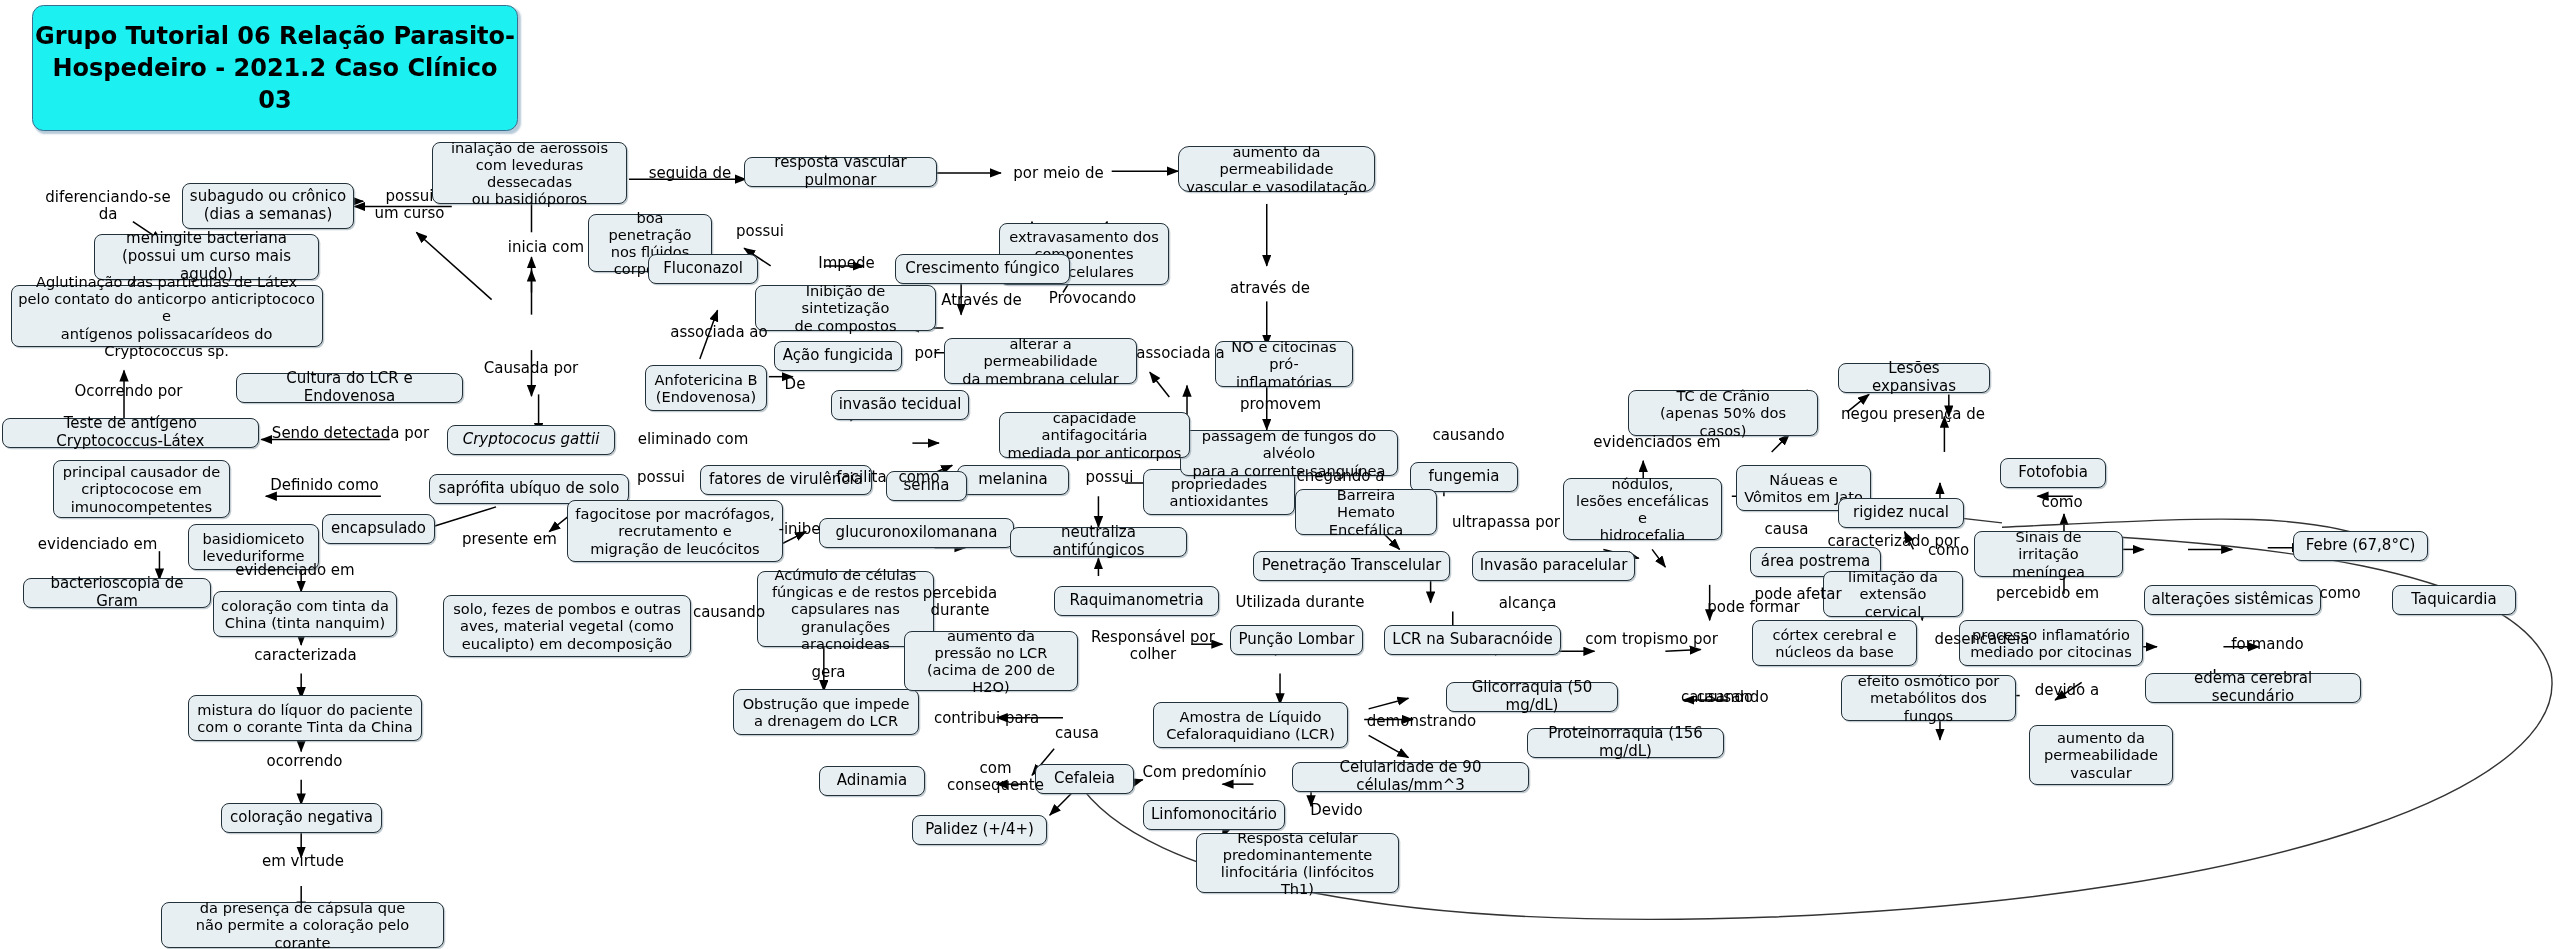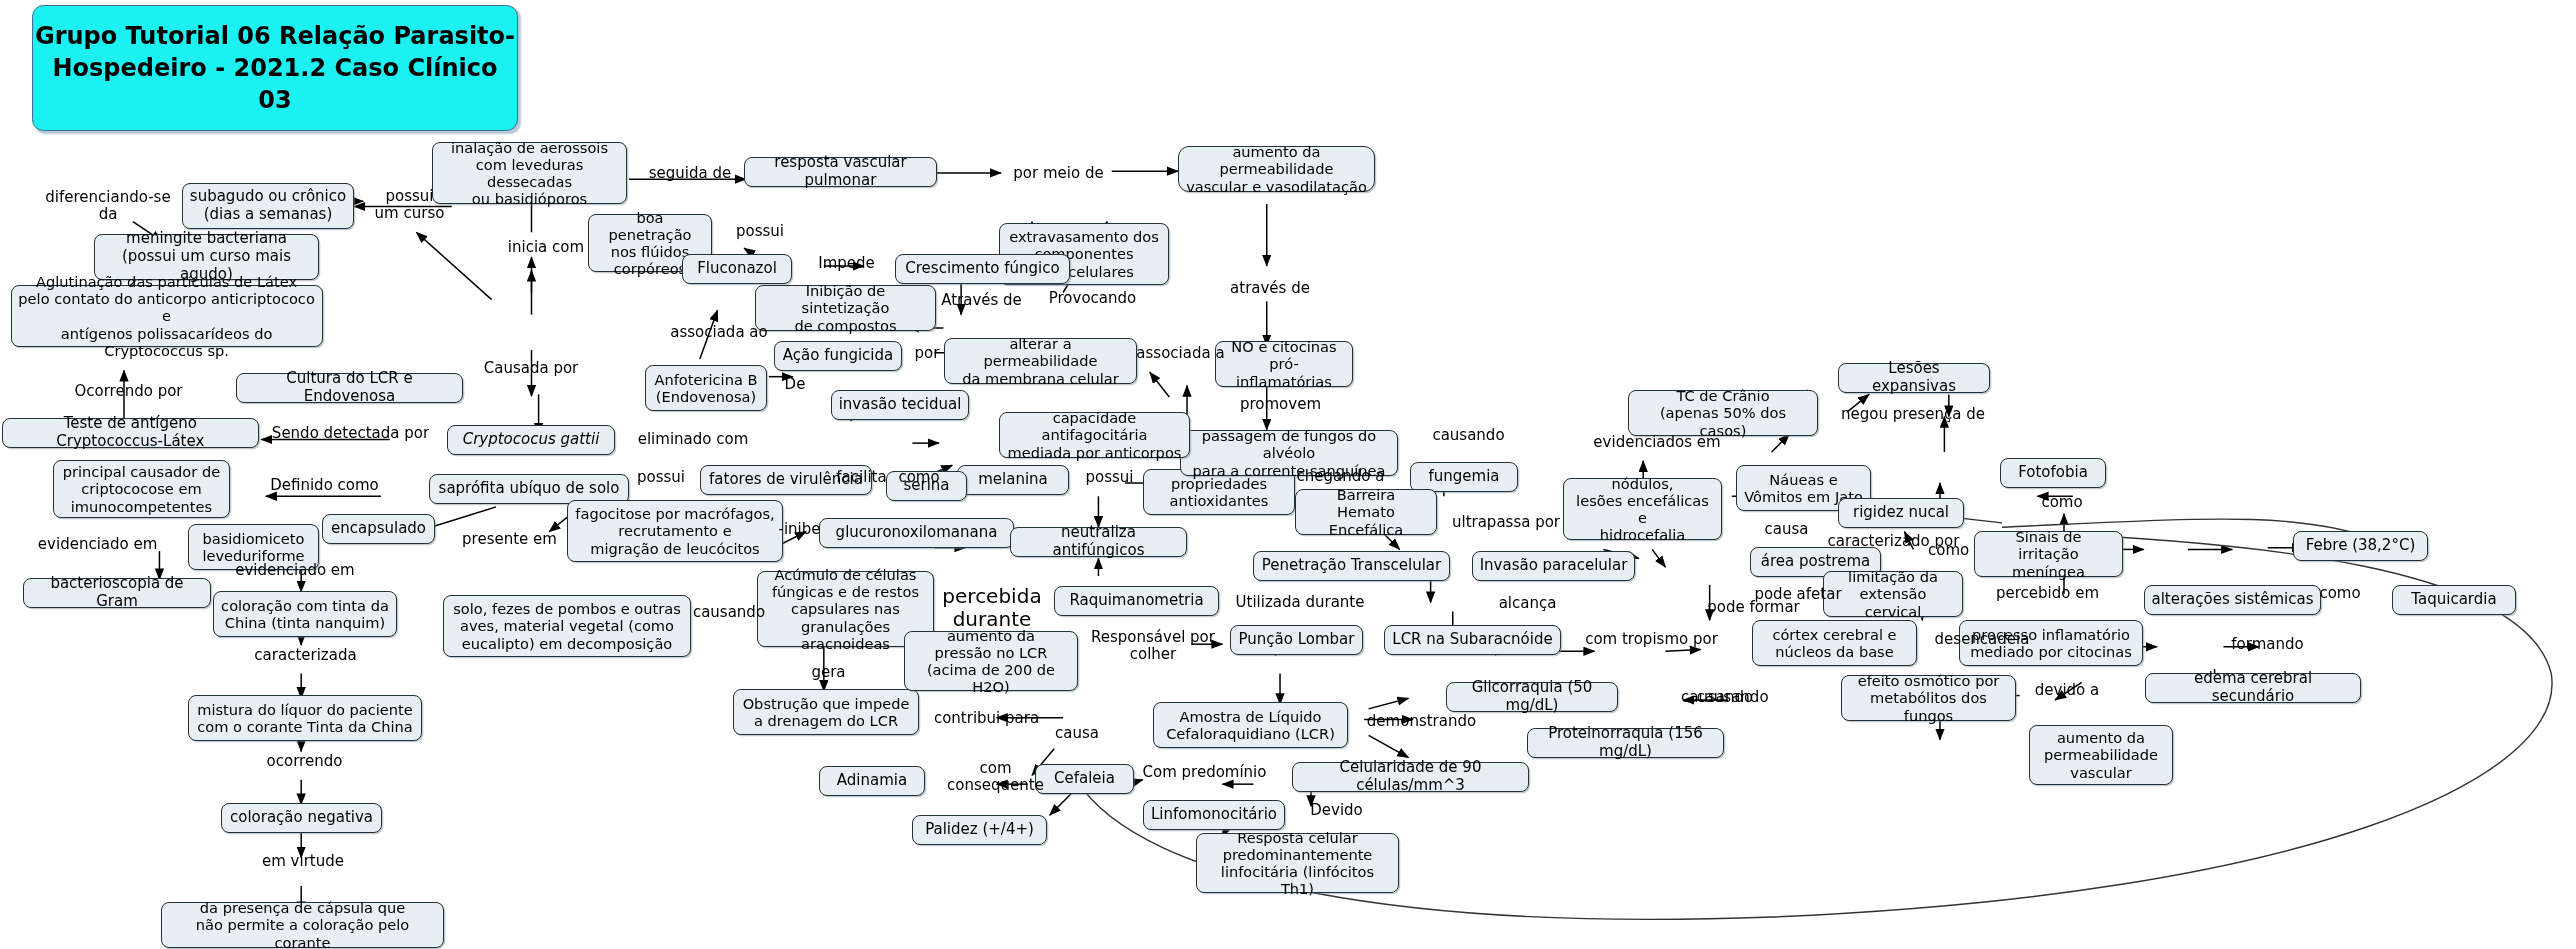--- a/index.html
+++ b/index.html
@@ -328,21 +328,21 @@
     </div>
   <div class="node" style="left:1180px;top:430px;width:218px;height:46px;font-size:14.6px;">
       <span>passagem de fungos do alvéolo
 para a corrente sanguínea</span>
     </div>
   <div class="node" style="left:588px;top:214px;width:124px;height:58px;font-size:14.6px;">
       <span>boa penetração
 nos flúidos
 corpóreos</span>
     </div>
-  <div class="node" style="left:682px;top:254px;width:110px;height:30px;font-size:15px;">
+  <div class="node" style="left:648px;top:254px;width:110px;height:30px;font-size:15px;">
       <span>Fluconazol</span>
     </div>
   <div class="node" style="left:895px;top:254px;width:175px;height:30px;font-size:15px;">
       <span>Crescimento fúngico</span>
     </div>
   <div class="node" style="left:755px;top:285px;width:181px;height:46px;font-size:14.6px;">
       <span>Inibição de sintetização
 de compostos</span>
     </div>
   <div class="node" style="left:774px;top:341px;width:128px;height:30px;font-size:15px;">
@@ -420,21 +420,21 @@
 irritação meníngea</span>
     </div>
   <div class="node" style="left:1959px;top:620px;width:184px;height:46px;font-size:14.6px;">
       <span>processo inflamatório
 mediado por citocinas</span>
     </div>
   <div class="node" style="left:2144px;top:585px;width:177px;height:30px;font-size:15px;">
       <span>alterações sistêmicas</span>
     </div>
   <div class="node" style="left:2293px;top:531px;width:135px;height:30px;font-size:15px;">
-      <span>Febre (38,2°C)</span>
+      <span>Febre (67,8°C)</span>
     </div>
   <div class="node" style="left:2392px;top:585px;width:124px;height:30px;font-size:15px;">
       <span>Taquicardia</span>
     </div>
   <div class="node" style="left:2145px;top:673px;width:216px;height:30px;font-size:15px;">
       <span>edema cerebral secundário</span>
     </div>
   <div class="node" style="left:1841px;top:675px;width:175px;height:46px;font-size:14.6px;">
       <span>efeito osmótico por
 metabólitos dos fungos</span>
@@ -461,21 +461,21 @@
 
   <div class="lbl" style="left:622px;top:431px;width:142px;font-size:15px;"><span>eliminado com</span></div>
   <div class="lbl" style="left:450px;top:531px;width:119px;font-size:15px;"><span>presente em</span></div>
   <div class="lbl" style="left:675px;top:604px;width:108px;font-size:15px;"><span>causando</span></div>
   <div class="lbl" style="left:624px;top:469px;width:74px;font-size:15px;"><span>possui</span></div>
   <div class="lbl" style="left:764px;top:521px;width:71px;font-size:15px;"><span>-inibe</span></div>
   <div class="lbl" style="left:886px;top:469px;width:66px;font-size:15px;"><span>como</span></div>
   <div class="lbl" style="left:1074px;top:469px;width:71px;font-size:15px;"><span>possui</span></div>
   <div class="lbl" style="left:795px;top:664px;width:67px;font-size:15px;"><span>gera</span></div>
   <div class="lbl" style="left:921px;top:710px;width:131px;font-size:15px;"><span>contribui para</span></div>
-  <div class="lbl" style="left:939px;top:585px;width:106px;font-size:20px;"><span>percebida
+  <div class="lbl" style="left:907px;top:585px;width:106px;font-size:15px;"><span>percebida
 durante</span></div>
   <div class="lbl" style="left:1082px;top:629px;width:142px;font-size:15px;"><span>Responsável por
 colher</span></div>
   <div class="lbl" style="left:1222px;top:594px;width:156px;font-size:15px;"><span>Utilizada durante</span></div>
   <div class="lbl" style="left:1038px;top:725px;width:78px;font-size:15px;"><span>causa</span></div>
   <div class="lbl" style="left:937px;top:760px;width:117px;font-size:15px;"><span>com
 consequente</span></div>
   <div class="lbl" style="left:1355px;top:713px;width:133px;font-size:15px;"><span>demonstrando</span></div>
   <div class="lbl" style="left:1130px;top:764px;width:149px;font-size:15px;"><span>Com predomínio</span></div>
   <div class="lbl" style="left:1295px;top:802px;width:83px;font-size:15px;"><span>Devido</span></div>

